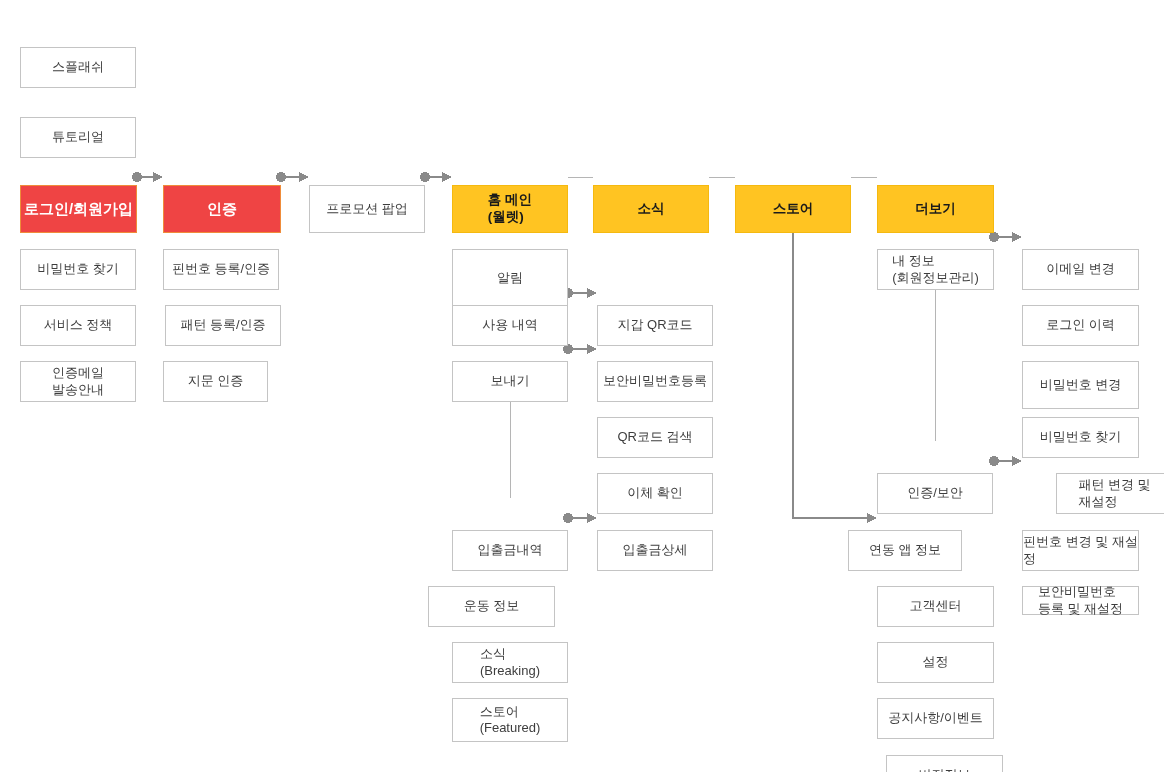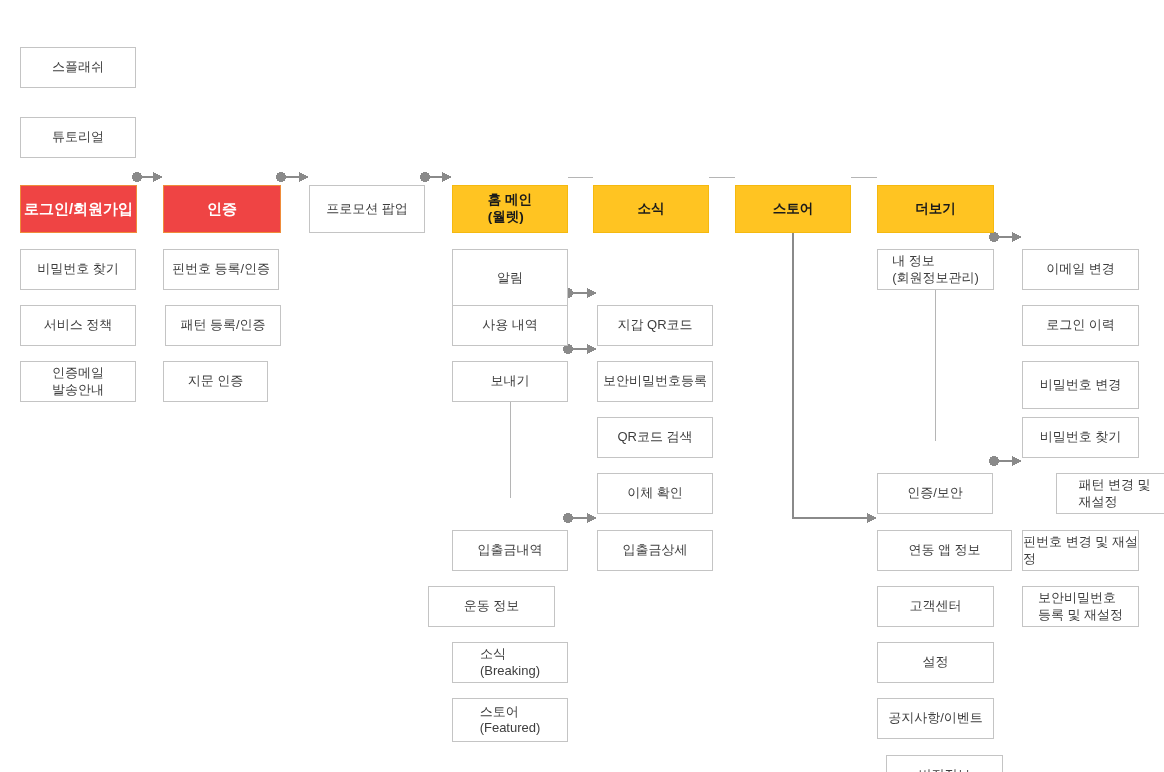--- a/index.html
+++ b/index.html
@@ -170,30 +170,30 @@
 
   <div class="box" style="left:597px;top:273px;width:116px;height:41px">지갑 QR코드</div>
   <div class="box" style="left:597px;top:329px;width:116px;height:41px">보안비밀번호등록</div>
   <div class="box" style="left:597px;top:385px;width:116px;height:41px">QR코드 검색</div>
   <div class="box" style="left:597px;top:441px;width:116px;height:41px">이체 확인</div>
   <div class="box" style="left:597px;top:498px;width:116px;height:41px">입출금상세</div>
 
   <div class="box" style="left:877px;top:217px;width:117px;height:41px">내 정보
 (회원정보관리)</div>
   <div class="box" style="left:877px;top:441px;width:116px;height:41px">인증/보안</div>
-  <div class="box" style="left:877px;top:498px;width:135px;height:41px">연동 앱 정보</div>
+  <div class="box" style="left:848px;top:498px;width:114px;height:41px">연동 앱 정보</div>
   <div class="box" style="left:877px;top:554px;width:117px;height:41px">고객센터</div>
   <div class="box" style="left:877px;top:610px;width:117px;height:41px">설정</div>
   <div class="box" style="left:877px;top:666px;width:117px;height:41px">공지사항/이벤트</div>
   <div class="box" style="left:886px;top:723px;width:117px;height:41px">버전정보</div>
 
   <div class="box" style="left:1022px;top:217px;width:117px;height:41px">이메일 변경</div>
   <div class="box" style="left:1022px;top:273px;width:117px;height:41px">로그인 이력</div>
   <div class="box" style="left:1022px;top:329px;width:117px;height:48px">비밀번호 변경</div>
   <div class="box" style="left:1022px;top:385px;width:117px;height:41px">비밀번호 찾기</div>
   <div class="box" style="left:1056px;top:441px;width:117px;height:41px">패턴 변경 및
 재설정</div>
   <div class="box" style="left:1022px;top:498px;width:117px;height:41px">핀번호 변경 및 재설
 정</div>
-  <div class="box" style="left:1022px;top:554px;width:117px;height:41px">보안비밀번호
+  <div class="box" style="left:1022px;top:554px;width:117px;height:29px">보안비밀번호
 등록 및 재설정</div>
 
 </div>
 
 </body></html>

